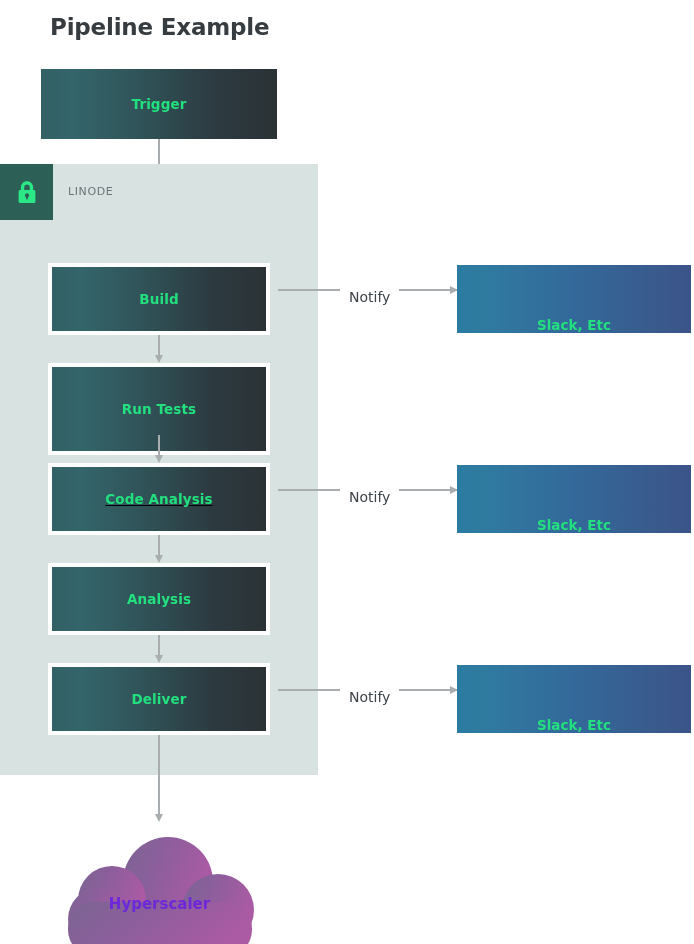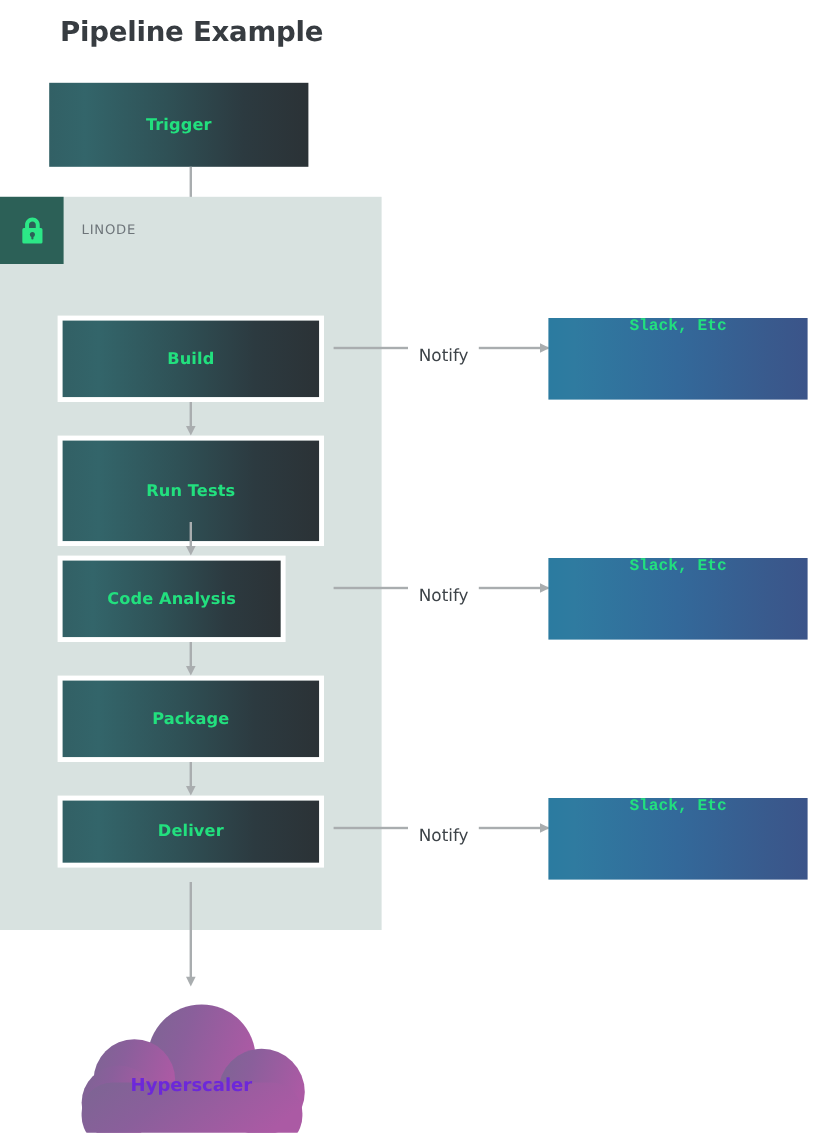--- a/index.html
+++ b/index.html
@@ -80,38 +80,37 @@
     border: 4px solid #ffffff;
   }
   .stage-label {
     font-size: 13.5px;
     font-weight: bold;
     color: #22e07e;
     letter-spacing: 0.1px;
     white-space: nowrap;
   }
 
-  .stage-trigger     { left: 41px; top: 57px;  width: 216px; height: 70px; }
+  .stage-trigger     { left: 41px; top: 57px;  width: 236px; height: 70px; }
   .stage-build       { left: 48px; top: 251px; width: 222px; height: 72px; }
   .stage-runtests    { left: 48px; top: 351px; width: 222px; height: 92px; }
-  .stage-codeanalysis{ left: 48px; top: 451px; width: 190px; height: 72px; }
+  .stage-codeanalysis{ left: 48px; top: 451px; width: 222px; height: 72px; text-decoration: underline; }
   .stage-package     { left: 48px; top: 551px; width: 222px; height: 72px; }
-  .stage-deliver     { left: 48px; top: 651px; width: 222px; height: 60px; }
+  .stage-deliver     { left: 48px; top: 651px; width: 222px; height: 72px; }
 
   
   .target {
     position: absolute;
     left: 457px;
-    width: 216px;
+    width: 234px;
     height: 68px;
     background: linear-gradient(90deg, #2b7ba0 0%, #2f7ba0 10%, #33699a 50%, #395a8d 85%, #3b5489 100%);
     display: flex;
-    align-items: flex-start;
+    align-items: flex-end;
     justify-content: center;
-    font-family: Liberation Mono, monospace;
   }
   .target-label {
     font-size: 13.5px;
     font-weight: bold;
     color: #22e07e;
     white-space: nowrap;
   }
   .target-1 { top: 253px; }
   .target-2 { top: 453px; }
   .target-3 { top: 653px; }
@@ -241,21 +240,21 @@
     <span class="stage-label">Run Tests</span>
   </div>
   <div class="vflow vflow-rt-ca"></div>
 
   <div class="stage bordered stage-codeanalysis">
     <span class="stage-label">Code Analysis</span>
   </div>
   <div class="vflow vflow-ca-pk"></div>
 
   <div class="stage bordered stage-package">
-    <span class="stage-label">Package</span>
+    <span class="stage-label">Analysis</span>
   </div>
   <div class="vflow vflow-pk-dl"></div>
 
   <div class="stage bordered stage-deliver">
     <span class="stage-label">Deliver</span>
   </div>
   <div class="vflow vflow-dl-cloud"></div>
 
   <div class="notify-row notify-row-1">
     <span class="notify-line-left"></span>

